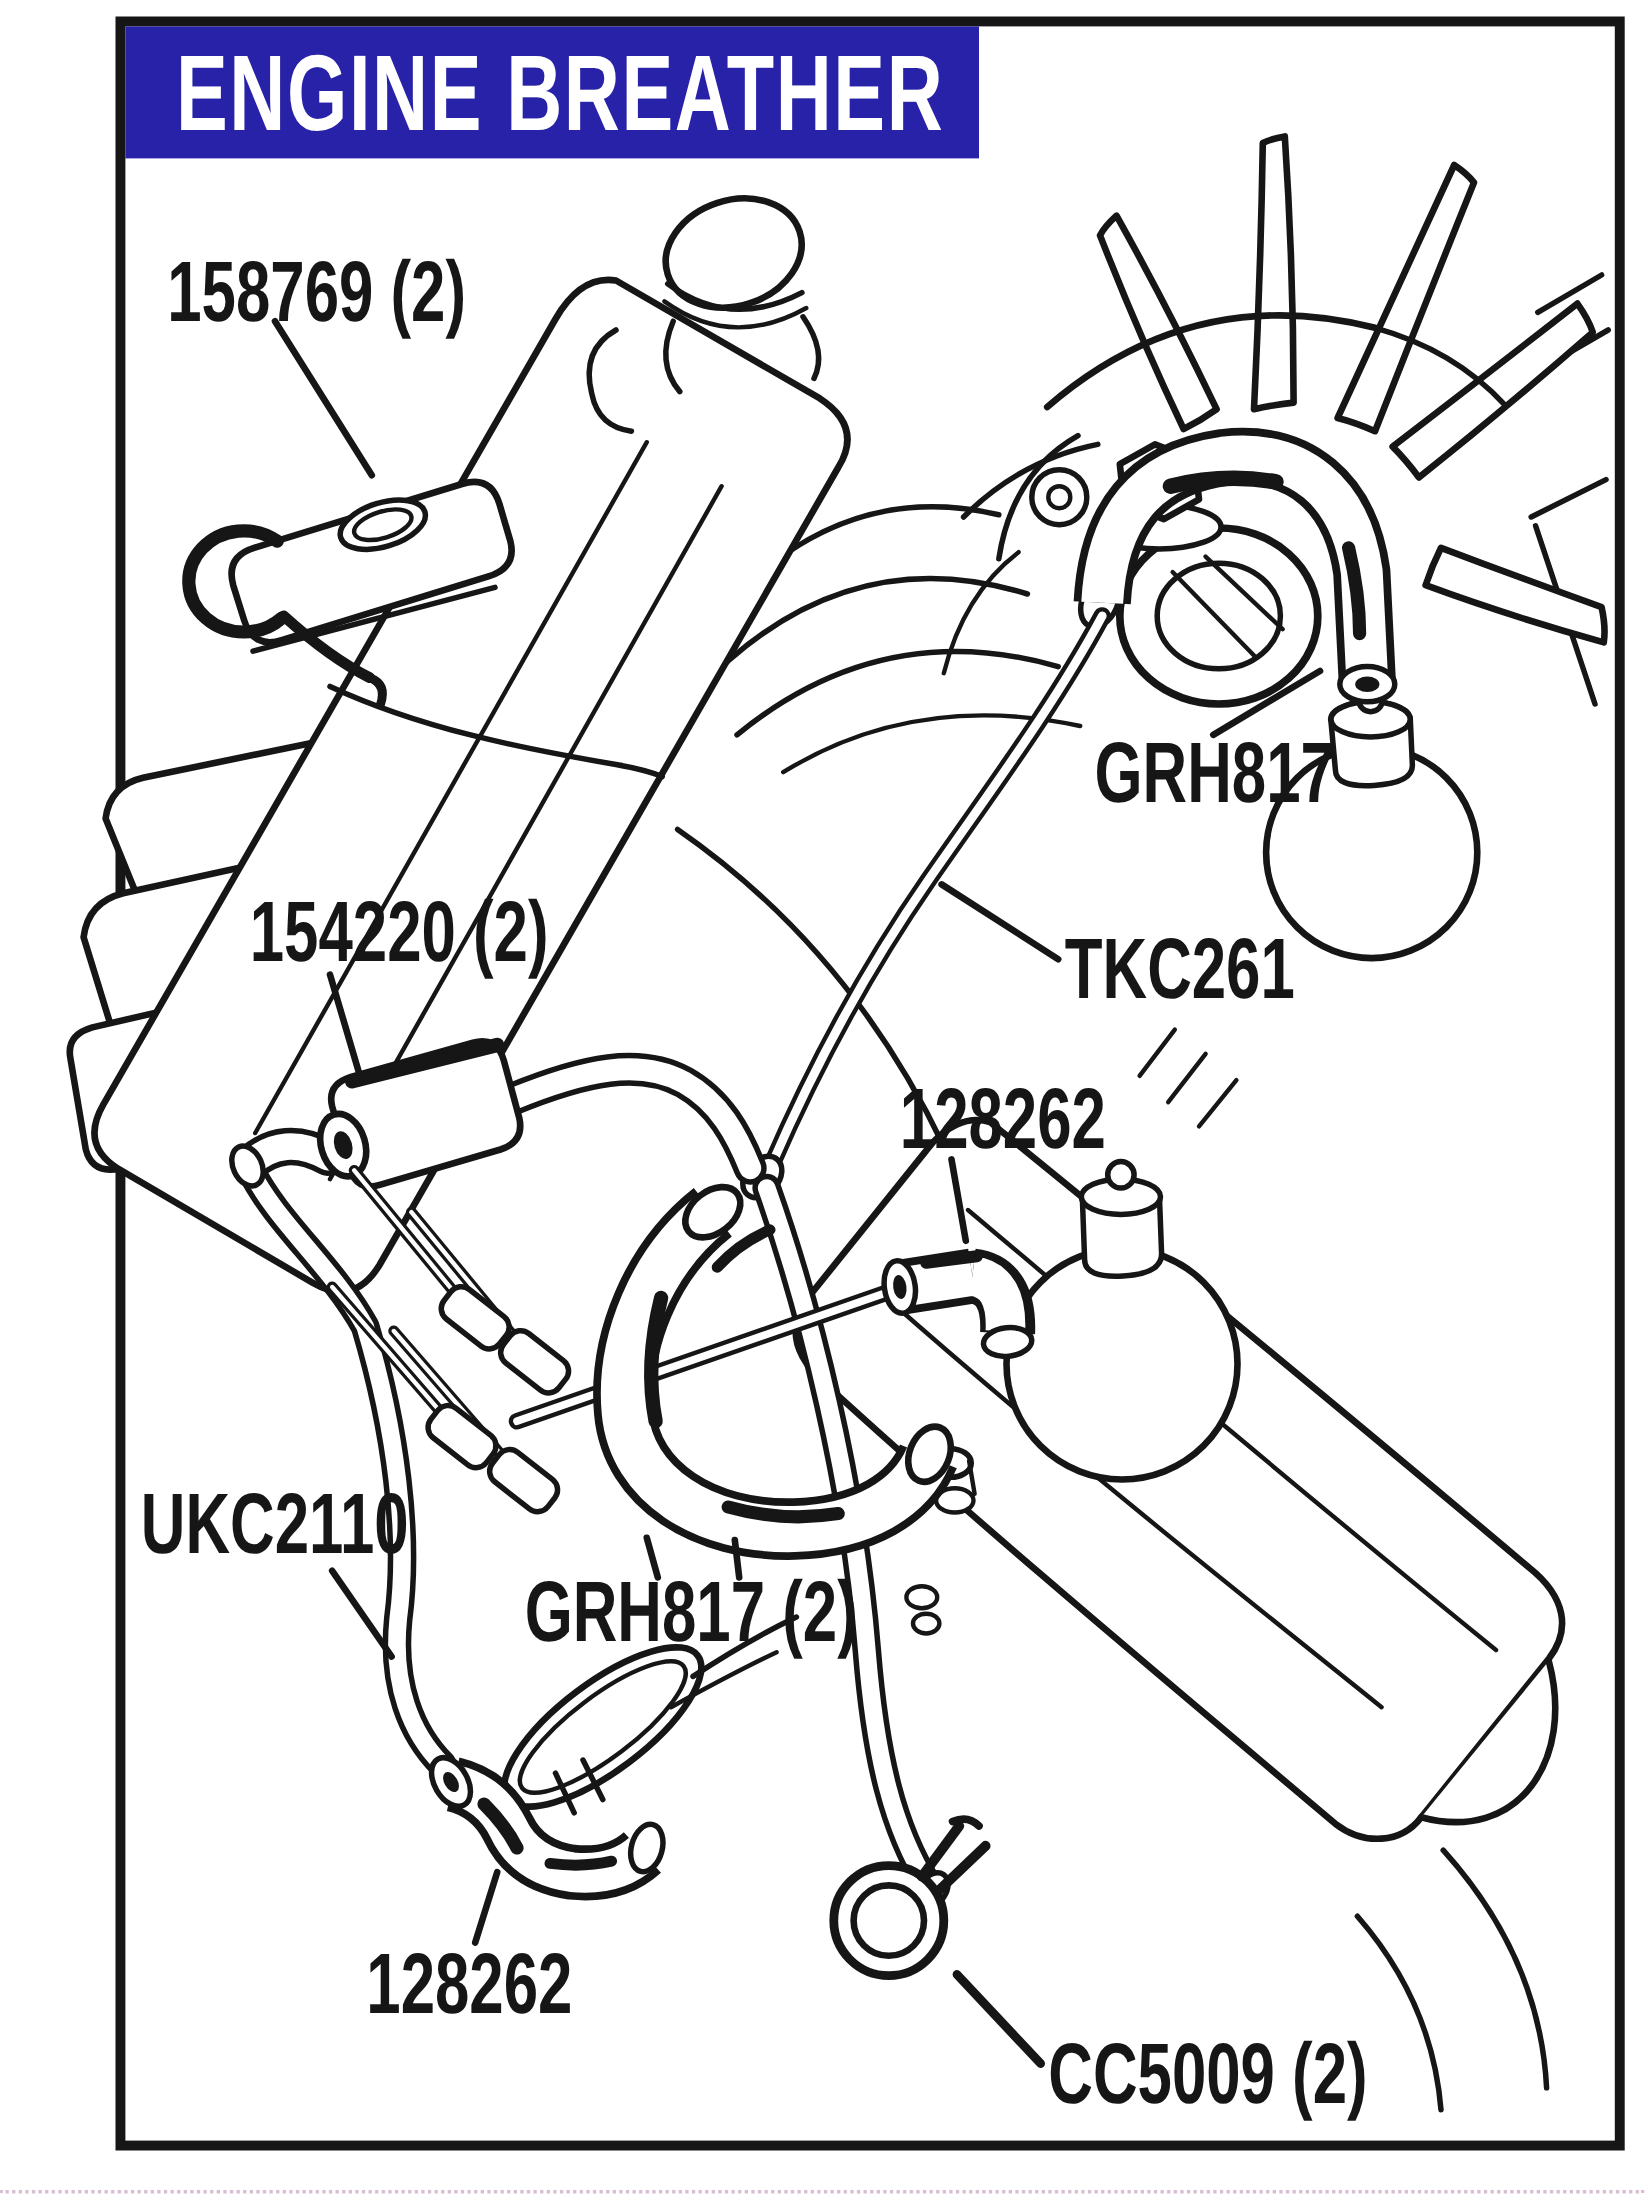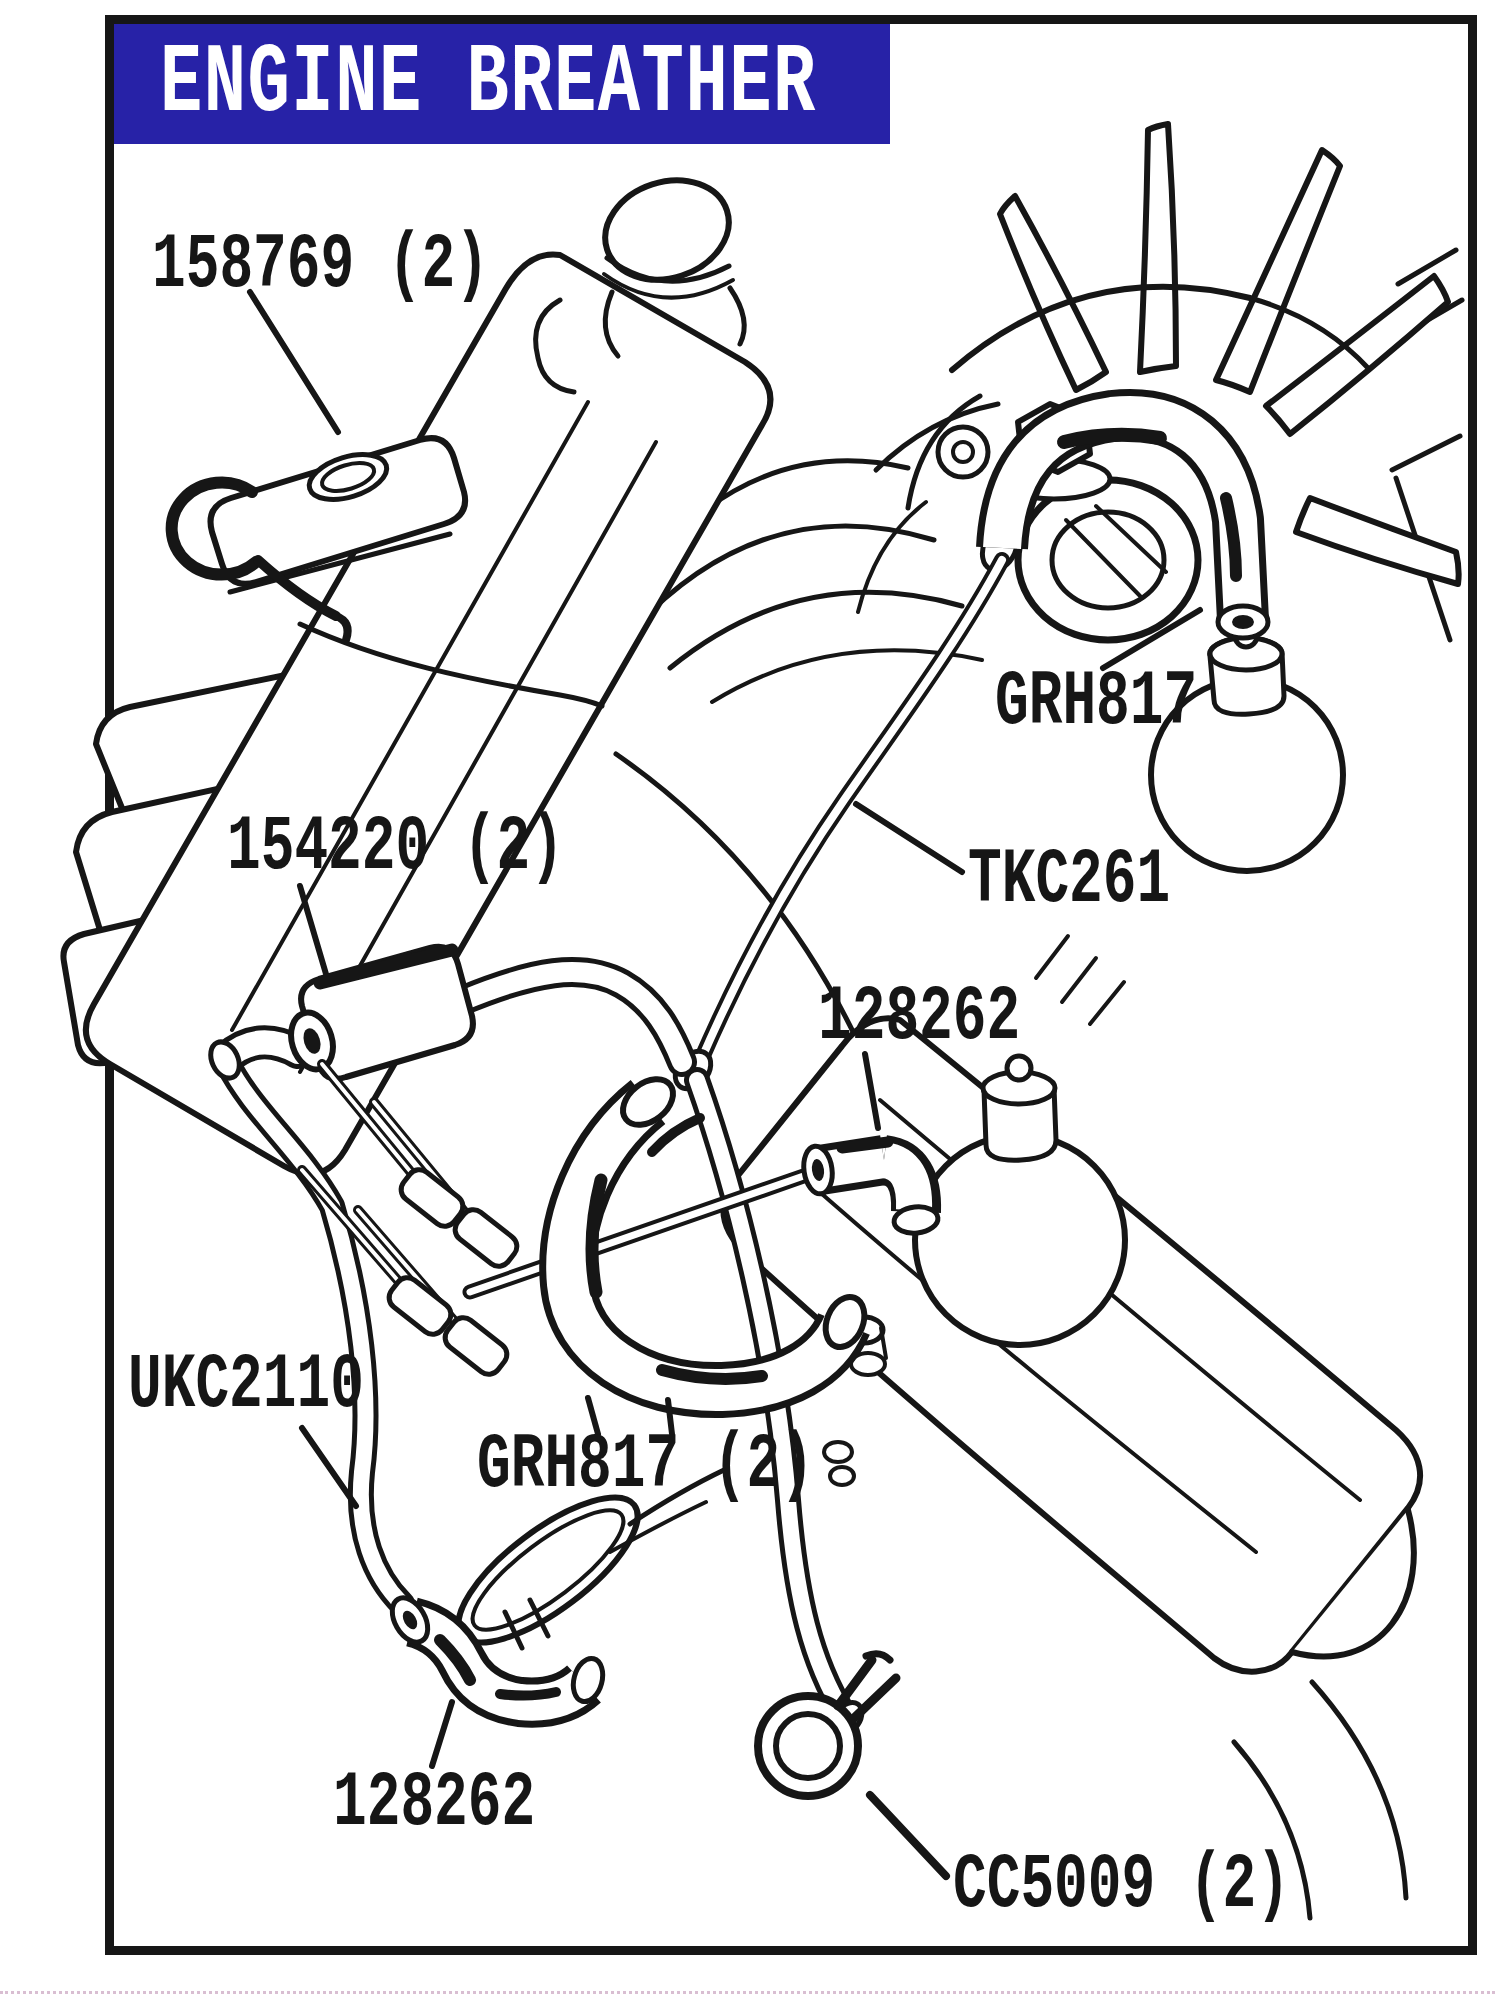--- a/index.html
+++ b/index.html
@@ -6,21 +6,21 @@
     --title-bg:#2722A7;
     --title-fg:#FFFFFF;
     --line-color:#161616;
     --page-bg:#FFFFFF;
     --dotted-color:#D9BED2;
   }
   html,body{margin:0;padding:0;background:#fff;}
   .page{
     position:relative;width:1495px;height:2000px;
     background:var(--page-bg);overflow:hidden;
-    font-family:Liberation Mono, monospace;
+    font-family:Liberation Sans, sans-serif;
   }
   .frame{
     position:absolute;left:105px;top:15px;width:1354px;height:1922px;
     border:9px solid var(--line-color);background:transparent;
   }
   .titlebar{
     position:absolute;left:114px;top:24px;width:776px;height:120px;
     background:var(--title-bg);display:flex;align-items:center;
   }
   .title-text{

